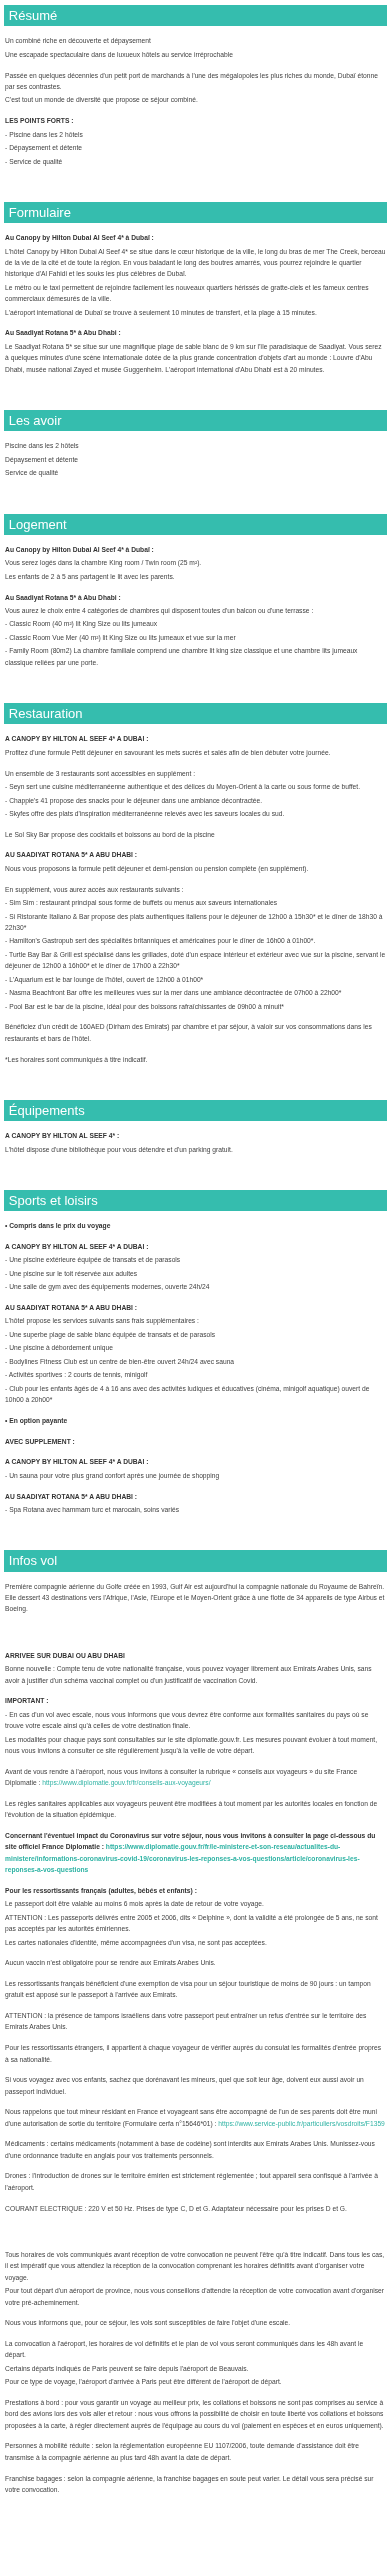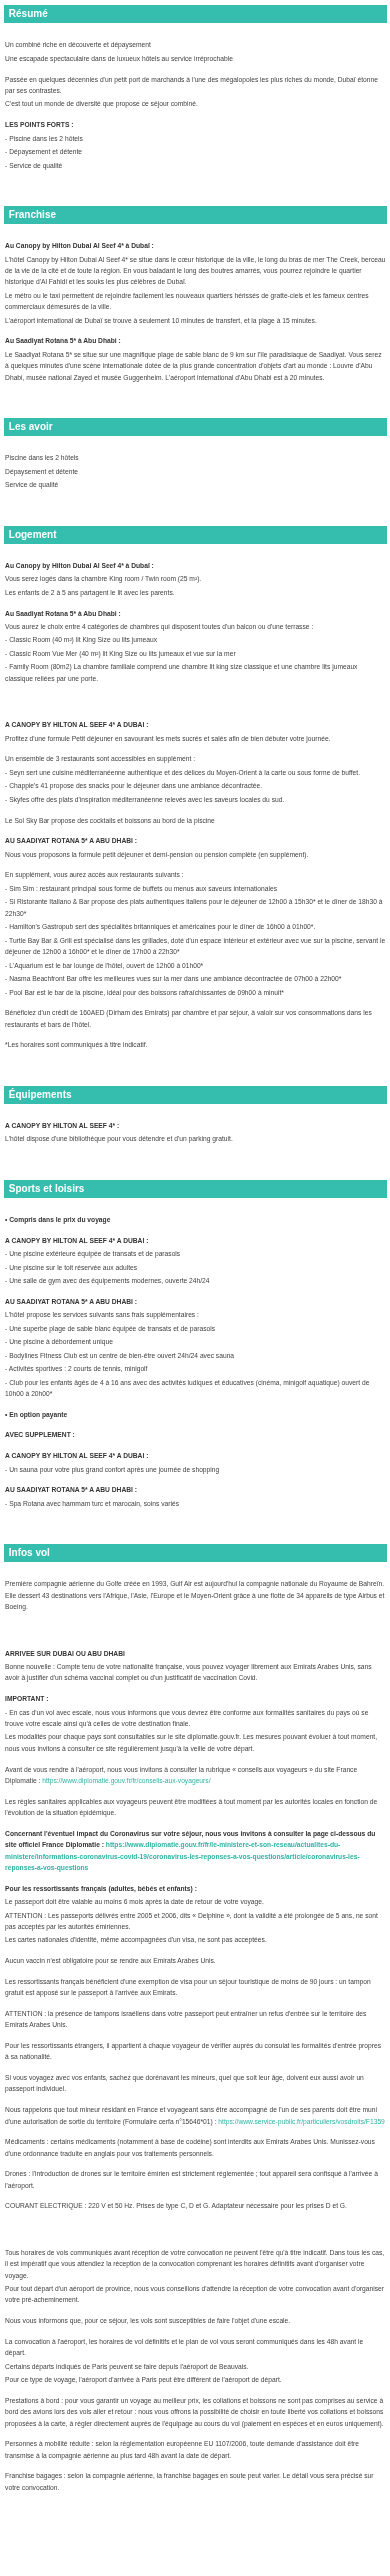--- a/index.html
+++ b/index.html
@@ -14,25 +14,25 @@
     min-height:3380px;
     font-family:"Liberation Sans","DejaVu Sans",sans-serif;
     color:var(--text);
   }
   .document{padding:5.2px 3.6px 20.6px 3.6px;}
   .section{margin-bottom:35px;}
   .section:last-child{margin-bottom:0;}
   .section-header{
     background:var(--accent);
     color:#ffffff;
-    font-weight:700;
-    font-size:10px;
+    font-weight:400;
+    font-size:13px;
     line-height:1;
     padding:4.1px 5.2px;
-    margin-bottom:16px;
+    margin-bottom:9px;
   }
   .section-body{
     font-size:6.7px;
     line-height:1.7;
     padding:0 1.5px;
     color:var(--text);
   }
   .blk{
     margin-bottom:9.3px;
     overflow-wrap:break-word;
@@ -53,21 +53,21 @@
         <p class="blk">Une escapade spectaculaire dans de luxueux hôtels au service irréprochable</p>
         <p class="blk tight">Passée en quelques décennies d'un petit port de marchands à l'une des mégalopoles les plus riches du monde, Dubaï étonne par ses contrastes.</p>
         <p class="blk">C'est tout un monde de diversité que propose ce séjour combiné.</p>
         <p class="blk bold tight">LES POINTS FORTS :</p>
         <p class="blk tight">- Piscine dans les 2 hôtels</p>
         <p class="blk tight">- Dépaysement et détente</p>
         <p class="blk">- Service de qualité</p>
       </div>
     </section>
     <section class="section">
-      <div class="section-header">Franchise</div>
+      <div class="section-header">Formulaire</div>
       <div class="section-body">
         <p class="blk bold tight">Au Canopy by Hilton Dubai Al Seef 4* à Dubaï :</p>
         <p class="blk tight">L'hôtel Canopy by Hilton Dubai Al Seef 4* se situe dans le cœur historique de la ville, le long du bras de mer The Creek, berceau de la vie de la cité et de toute la région. En vous baladant le long des boutres amarrés, vous pourrez rejoindre le quartier historique d'Al Fahidi et les souks les plus célèbres de Dubaï.</p>
         <p class="blk tight">Le métro ou le taxi permettent de rejoindre facilement les nouveaux quartiers hérissés de gratte-ciels et les fameux centres commerciaux démesurés de la ville.</p>
         <p class="blk">L'aéroport international de Dubaï se trouve à seulement 10 minutes de transfert, et la plage à 15 minutes.</p>
         <p class="blk bold tight">Au Saadiyat Rotana 5* à Abu Dhabi :</p>
         <p class="blk">Le Saadiyat Rotana 5* se situe sur une magnifique plage de sable blanc de 9 km sur l'île paradisiaque de Saadiyat. Vous serez à quelques minutes d'une scène internationale dotée de la plus grande concentration d'objets d'art au monde : Louvre d'Abu Dhabi, musée national Zayed et musée Guggenheim. L'aéroport international d'Abu Dhabi est à 20 minutes.</p>
       </div>
     </section>
     <section class="section">
@@ -85,20 +85,21 @@
         <p class="blk tight">Vous serez logés dans la chambre King room / Twin room (25 m²).</p>
         <p class="blk">Les enfants de 2 à 5 ans partagent le lit avec les parents.</p>
         <p class="blk bold tight">Au Saadiyat Rotana 5* à Abu Dhabi :</p>
         <p class="blk tight">Vous aurez le choix entre 4 catégories de chambres qui disposent toutes d'un balcon ou d'une terrasse :</p>
         <p class="blk tight">- Classic Room (40 m²) lit King Size ou lits jumeaux</p>
         <p class="blk tight">- Classic Room Vue Mer (40 m²) lit King Size ou lits jumeaux et vue sur la mer</p>
         <p class="blk">- Family Room (80m2) La chambre familiale comprend une chambre lit king size classique et une chambre lits jumeaux classique reliées par une porte.</p>
       </div>
     </section>
     <section class="section">
+      <div class="section-header">Restauration</div>
       <div class="section-body">
         <p class="blk bold tight">A CANOPY BY HILTON AL SEEF 4* A DUBAI :</p>
         <p class="blk">Profitez d'une formule Petit déjeuner en savourant les mets sucrés et salés afin de bien débuter votre journée.</p>
         <p class="blk tight">Un ensemble de 3 restaurants sont accessibles en supplément :</p>
         <p class="blk tight">- Seyn sert une cuisine méditerranéenne authentique et des délices du Moyen-Orient à la carte ou sous forme de buffet.</p>
         <p class="blk tight">- Chappie's 41 propose des snacks pour le déjeuner dans une ambiance décontractée.</p>
         <p class="blk">- Skyfes offre des plats d'inspiration méditerranéenne relevés avec les saveurs locales du sud.</p>
         <p class="blk">Le Sol Sky Bar propose des cocktails et boissons au bord de la piscine</p>
         <p class="blk bold tight">AU SAADIYAT ROTANA 5* A ABU DHABI :</p>
         <p class="blk">Nous vous proposons la formule petit déjeuner et demi-pension ou pension complète (en supplément).</p>

